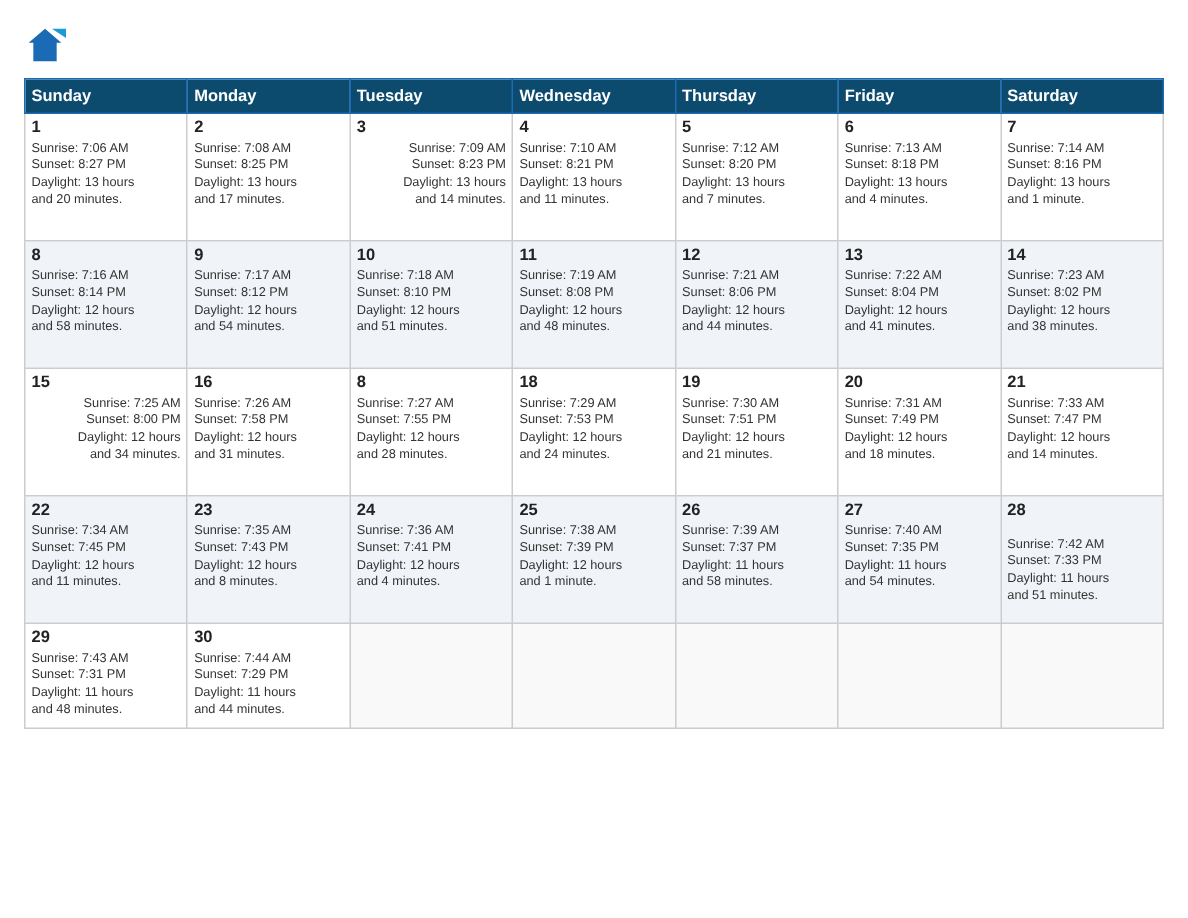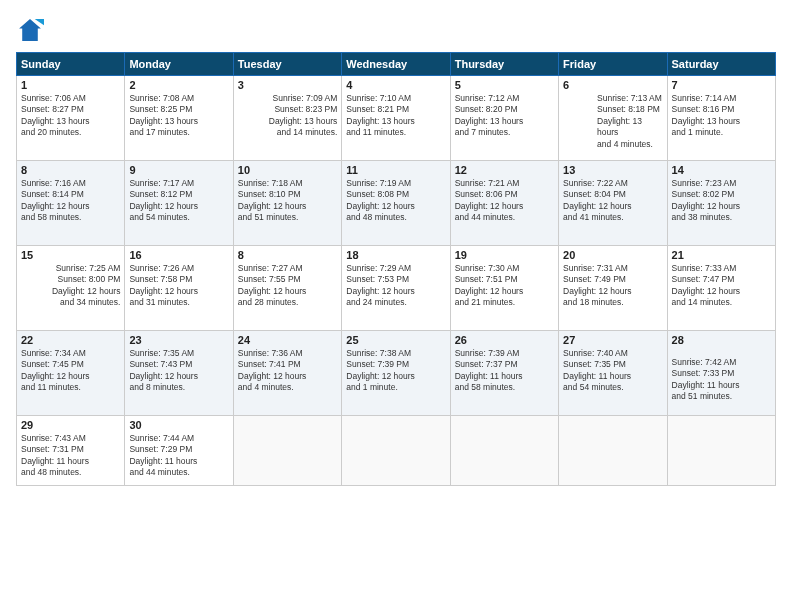--- a/index.html
+++ b/index.html
@@ -161,21 +161,21 @@
           </td>
           <td>
             <span class="day-num">5</span>
             <div class="day-info" style="white-space: pre-line;">Sunrise: 7:12 AM
 Sunset: 8:20 PM
 Daylight: 13 hours
 and 7 minutes.</div>
           </td>
           <td>
             <span class="day-num">6</span>
-            <div class="day-info" style="white-space: pre-line; margin-left: 34px;">Sunrise: 7:13 AM
+            <div class="day-info" style="white-space: pre-line;">Sunrise: 7:13 AM
 Sunset: 8:18 PM
 Daylight: 13 hours
 and 4 minutes.</div>
           </td>
           <td>
             <span class="day-num">7</span>
             <div class="day-info" style="white-space: pre-line;">Sunrise: 7:14 AM
 Sunset: 8:16 PM
 Daylight: 13 hours
 and 1 minute.</div>

